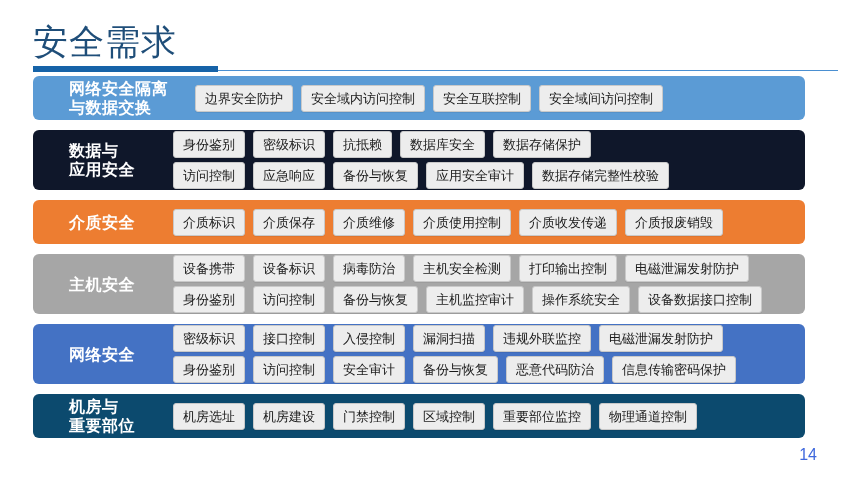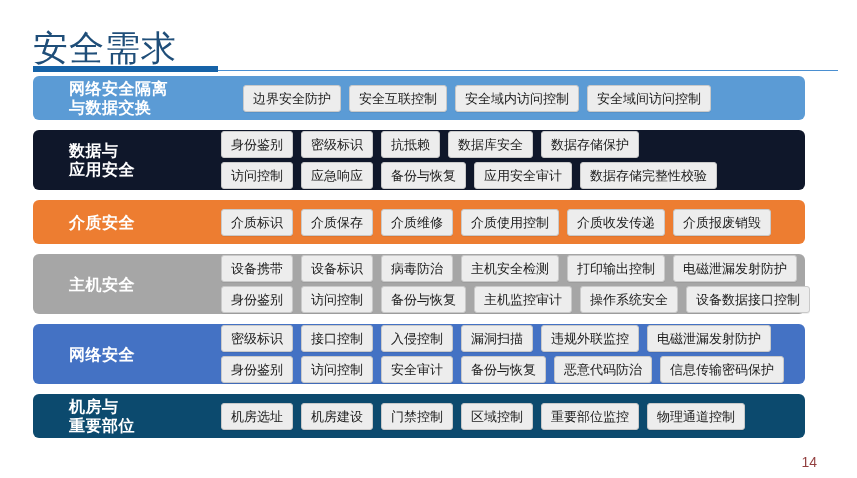--- a/index.html
+++ b/index.html
@@ -27,21 +27,21 @@
   .title-wrap {
     position: absolute;
     left: 0;
     top: 8px;
     width: 857px;
     height: 60px;
   }
   .slide-title {
     position: absolute;
     left: 33px;
-    top: 18px;
+    top: 12px;
     font-size: 35px;
     line-height: 44px;
     font-weight: 400;
     color: #1F4E79;
     letter-spacing: 1px;
     white-space: nowrap;
   }
   .title-rule-thin {
     position: absolute;
     left: 33px;
@@ -92,21 +92,20 @@
     margin-left: 24px;
   }
   .band.w-label-wide .band-label { min-width: 118px; }
 
   .chips {
     flex: 1 1 auto;
     display: flex;
     flex-direction: column;
     gap: 4px;
     justify-content: center;
-    margin-left: 48px;
   }
   .chip-row {
     display: flex;
     gap: 8px;
     align-items: center;
   }
   .chip {
     background: #EDEDED;
     color: #1a1a1a;
     border: 1px solid #C9C9C9;
@@ -123,23 +122,23 @@
   
   .c-blue-light { background: #5B9BD5; }
   .c-gray       { background: #A6A6A6; }
   .c-orange     { background: #ED7D31; justify-content: center; }
   .c-blue-royal { background: #4472C4; }
   .c-green      { background: #70AD47; }
 
   .page-number {
     position: absolute;
     right: 40px;
-    bottom: 8px;
-    font-size: 14px;
-    color: #7f1d1d;
+    bottom: 14px;
+    font-size: 16px;
+    color: #1d4ed8;
     opacity: 0.85;
   }
 </style>
 </head>
 <body>
 
 <div class="slide">
 
   <div class="title-wrap">
     <div class="slide-title">安全需求</div>
@@ -147,22 +146,22 @@
     <div class="title-rule-thick"></div>
   </div>
 
   <div class="bands" id="bands-root">
       <div class="band c-blue-light single w-label-wide" style="background: rgb(91, 155, 213);">
         <div class="band-label">网络安全隔离
 与数据交换</div>
         <div class="chips">
           <div class="chip-row">
             <div class="chip">边界安全防护</div>
+            <div class="chip">安全域内访问控制</div>
             <div class="chip">安全互联控制</div>
-            <div class="chip">安全域内访问控制</div>
             <div class="chip">安全域间访问控制</div>
           </div>
         </div>
       </div>
       <div class="band c-gray double" style="background: #0f172a;">
         <div class="band-label">数据与
 应用安全</div>
         <div class="chips">
           <div class="chip-row">
             <div class="chip">身份鉴别</div>

